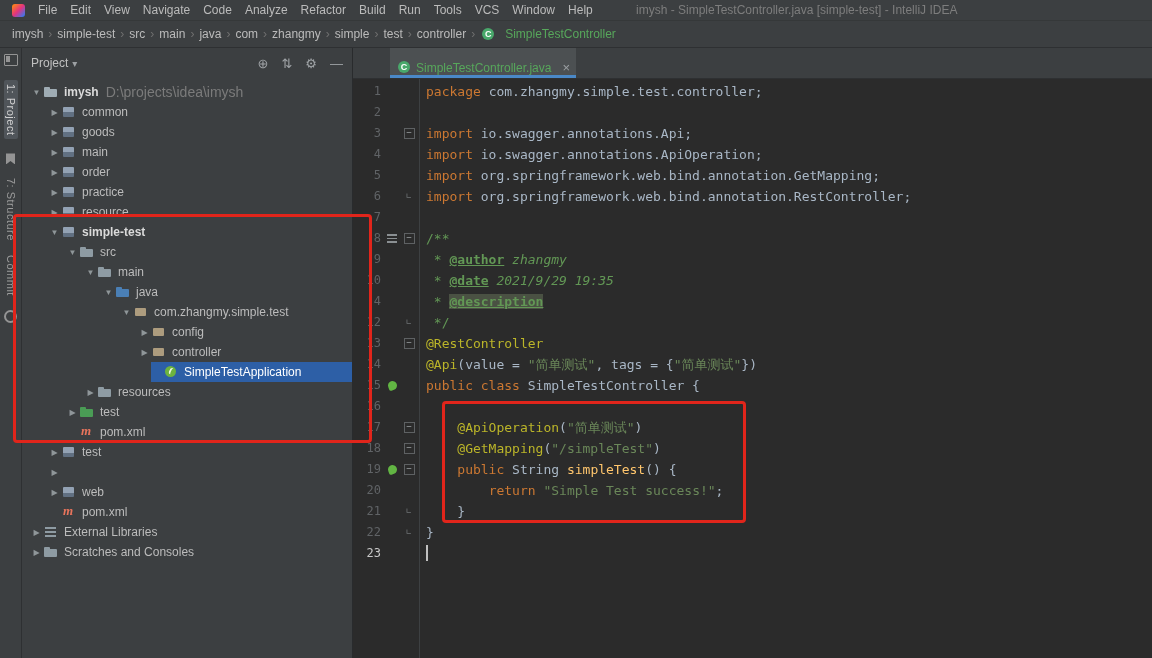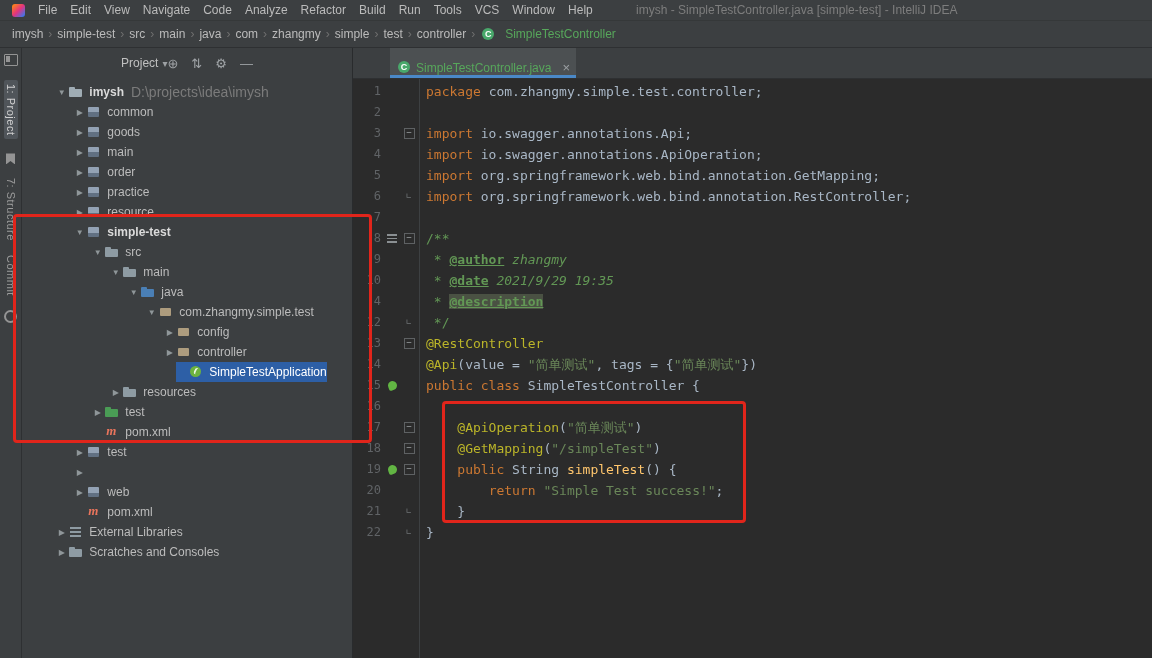--- a/index.html
+++ b/index.html
@@ -30,21 +30,21 @@
   .stripe{width:21px;background:#3c3f41;border-right:1px solid #2e3032;display:flex;
           flex-direction:column;align-items:center;padding-top:6px;gap:14px;}
   .stripe-label{writing-mode:vertical-rl;font-size:11px;color:#9c9c9c;letter-spacing:.5px;white-space:nowrap;}
   .stripe-label.active{background:#50555a;border-radius:2px;padding:4px 1px;color:#d0d0d0;}
   .sw-icon{width:12px;height:10px;border:1px solid #949494;border-radius:1px;position:relative;}
   .sw-icon::before{content:"";position:absolute;left:1px;top:1px;width:4px;height:6px;background:#949494;}
   .bm-icon{width:9px;height:11px;background:#949494;clip-path:polygon(0 0,100% 0,100% 100%,50% 68%,0 100%);}
   .cm-icon{width:9px;height:9px;border:2px solid #949494;border-radius:50%;}
 
   
-  .project-panel{width:330px;background:#3c3f41;border-right:1px solid #292b2d;display:flex;flex-direction:column;align-items:center;}
+  .project-panel{width:330px;background:#3c3f41;border-right:1px solid #292b2d;display:flex;flex-direction:column;}
   .panel-header{height:30px;display:flex;align-items:center;padding:0 9px;color:#c0c0c0;font-size:12px;flex:0 0 30px;}
   .panel-header .ph-title{margin-right:4px;}
   .ph-caret{color:#9da1a4;font-size:10px;}
   .header-icons{margin-left:auto;display:flex;gap:13px;color:#9fa3a6;font-size:13px;align-items:center;}
   .header-icons span{cursor:default;}
   .tree{flex:1;padding-top:4px;overflow:hidden;font-size:12px;color:#bcbcbc;}
   .tree-row{height:20px;display:flex;align-items:center;white-space:nowrap;}
   .arrow{width:13px;flex:0 0 13px;font-size:8px;color:#8f9699;text-align:center;}
   .trc{display:flex;align-items:center;flex:1;height:20px;}
   .tree-row.selected .trc{background:var(--selection-blue);color:#fff;padding-left:12px;}
@@ -507,20 +507,26 @@
             <span class="ctext"><span class="tk-pln">    }</span></span>
           </div>
           <div class="cline">
             <span class="lnum">22</span>
             <span class="gic"></span>
             <span class="fic">
               <span class="foldend">∟</span>
             </span>
             <span class="ctext"><span class="tk-pln">}</span></span>
           </div>
+          <div class="cline">
+            <span class="lnum cur">23</span>
+            <span class="gic"></span>
+            <span class="fic"></span>
+            <span class="ctext"><span class="caret"></span></span>
+          </div>
         </div>
     </div>
   </div>
 
   <div id="overlays">
       <div class="red-box" style="left: 13px; top: 214px; width: 353px; height: 223px;"></div>
       <div class="red-box" style="left: 442px; top: 401px; width: 298px; height: 116px;"></div>
     </div>
 </div>
 

